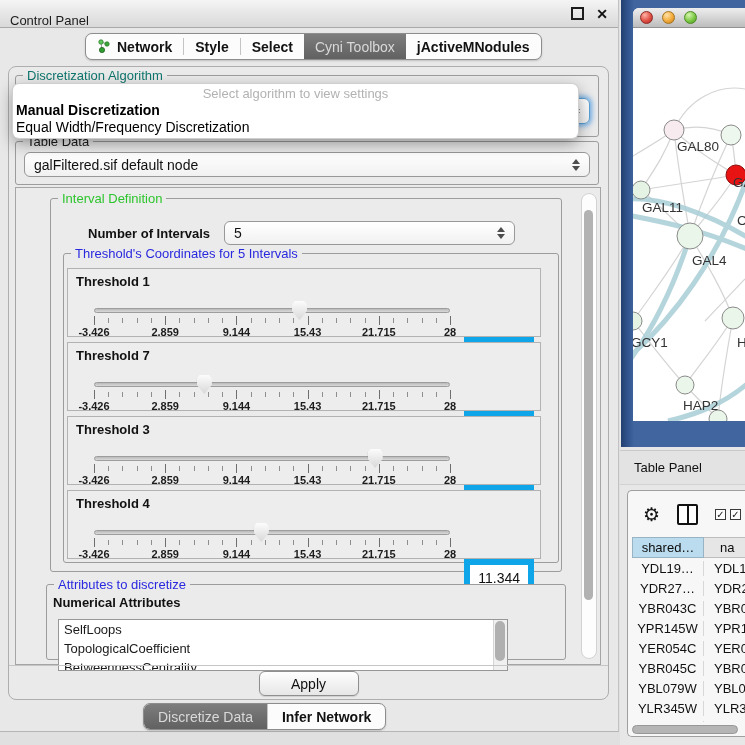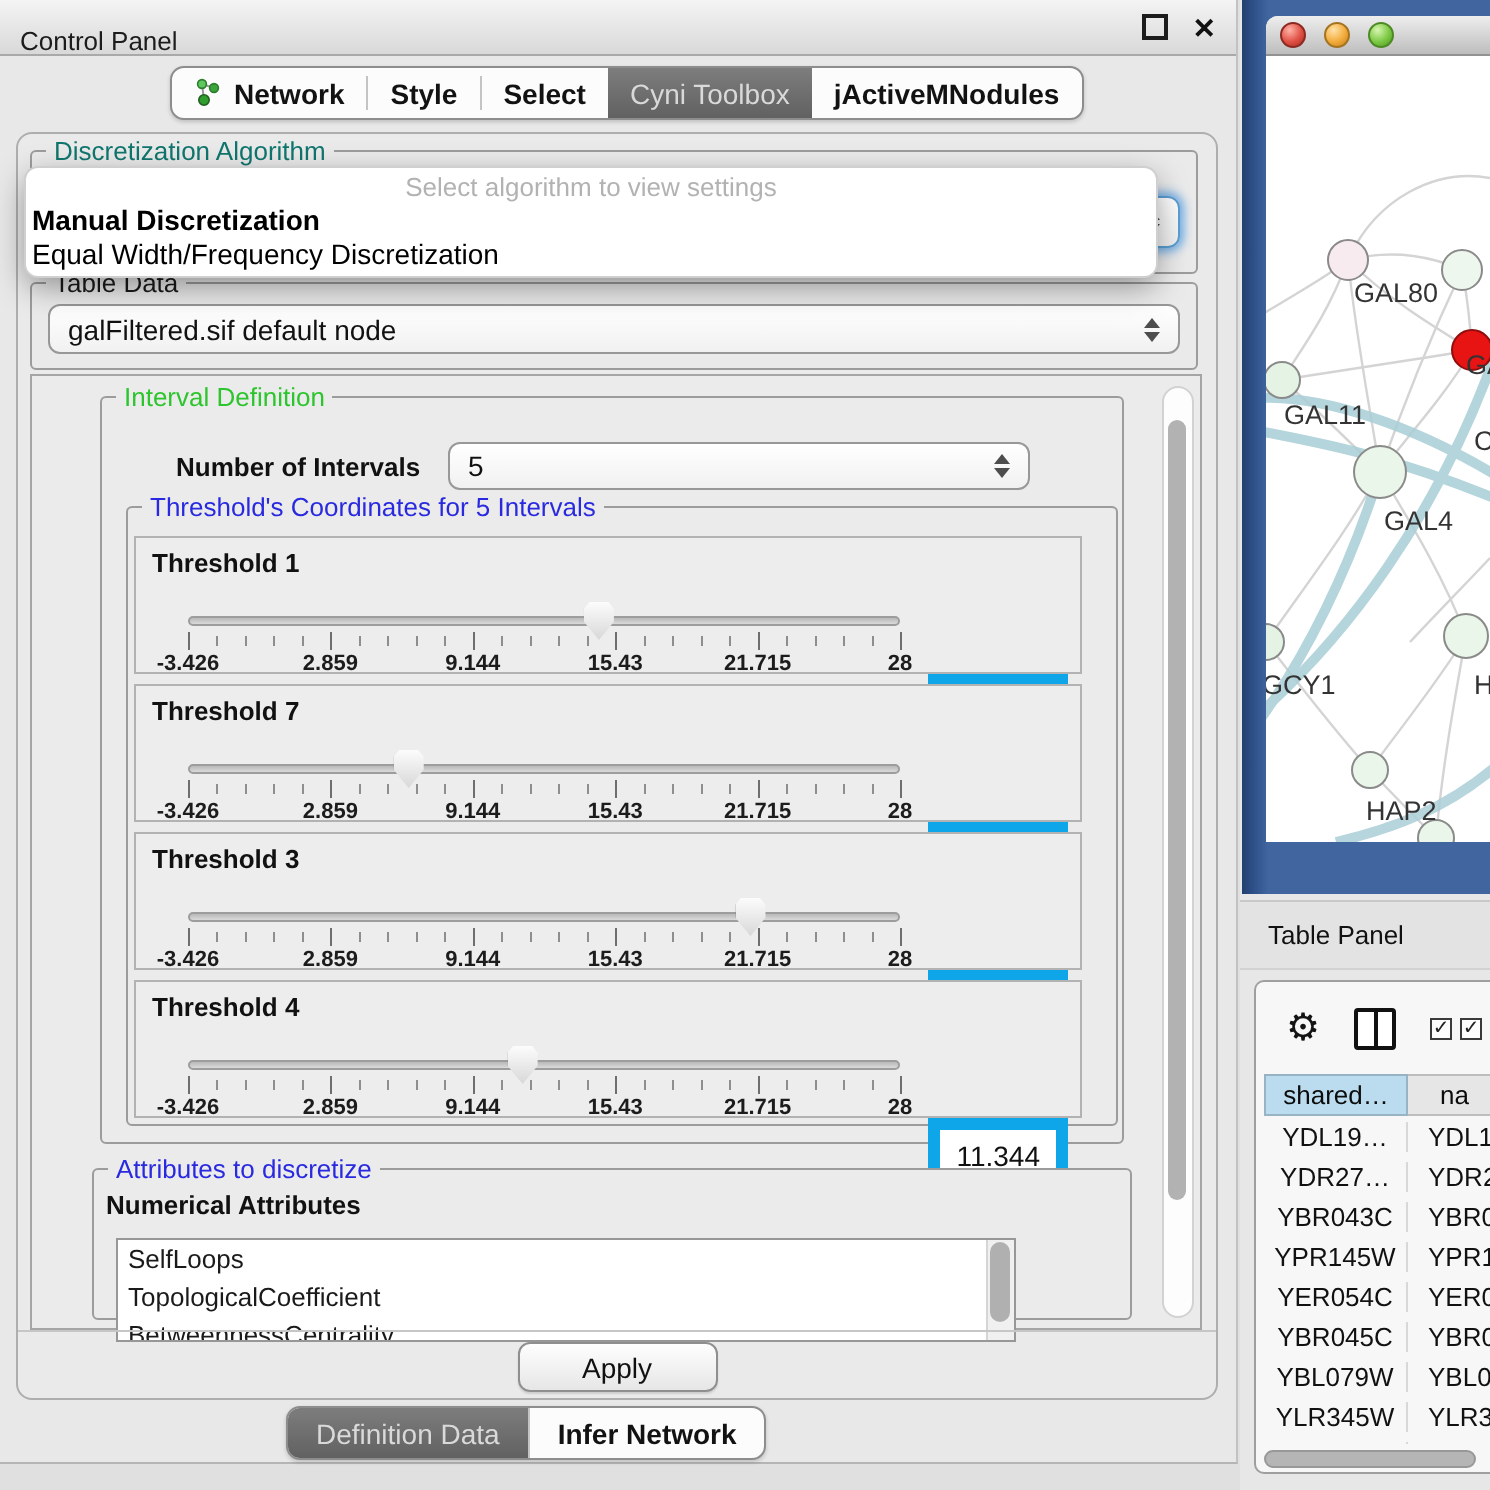--- a/index.html
+++ b/index.html
@@ -308,21 +308,21 @@
 
   <div class="popup">
     <div class="popup-hint">Select algorithm to view settings</div>
     <div id="popup-options">
         <div class="popup-option sel">Manual Discretization</div>
         <div class="popup-option">Equal Width/Frequency Discretization</div>
       </div>
   </div>
 
   <div class="bottom-tabs" id="bottom-tabs">
-      <div class="btab active">Definition Data</div>
+      <div class="btab active">Discretize Data</div>
       <div class="btab">Infer Network</div>
     </div>
 </div>
 
 <div class="right-area">
   <div class="net-frame">
     <div class="net-window">
       <div class="net-titlebar">
         <span class="light red"></span>
         <span class="light yellow"></span>

